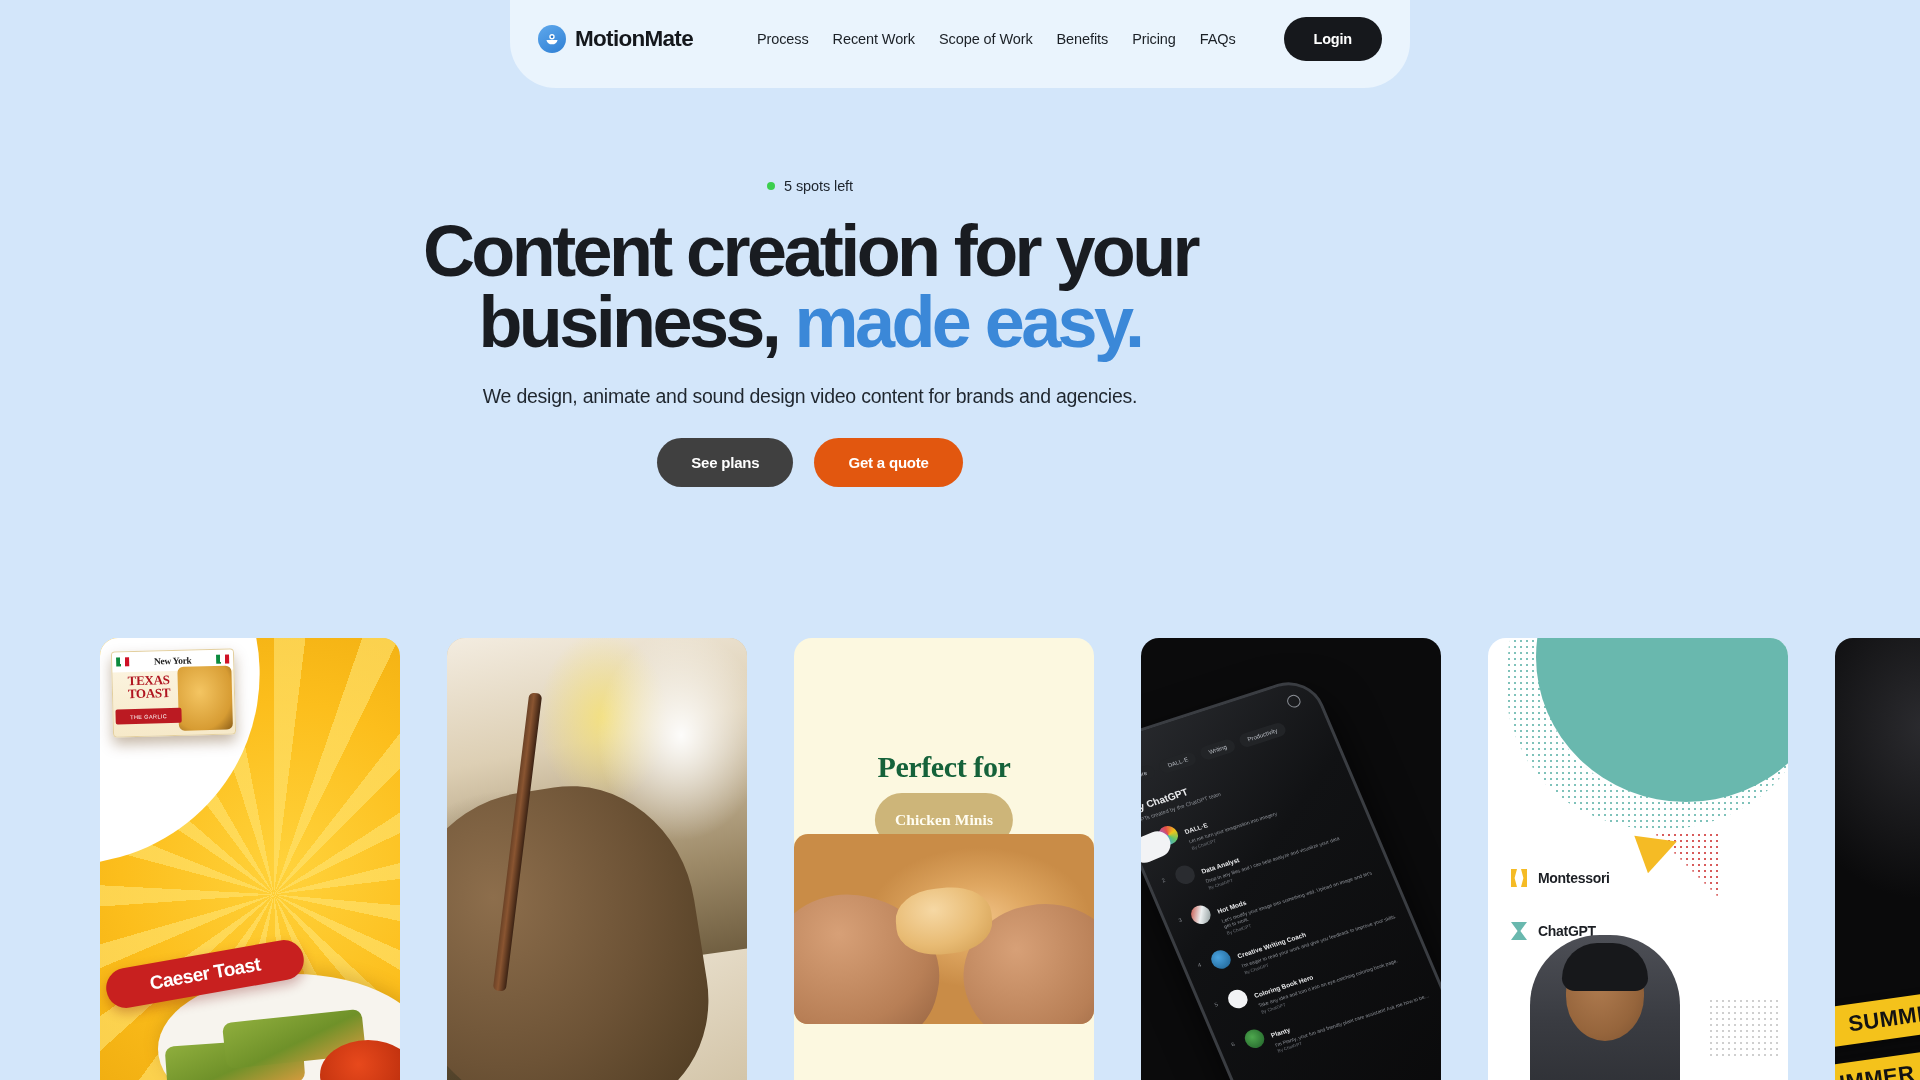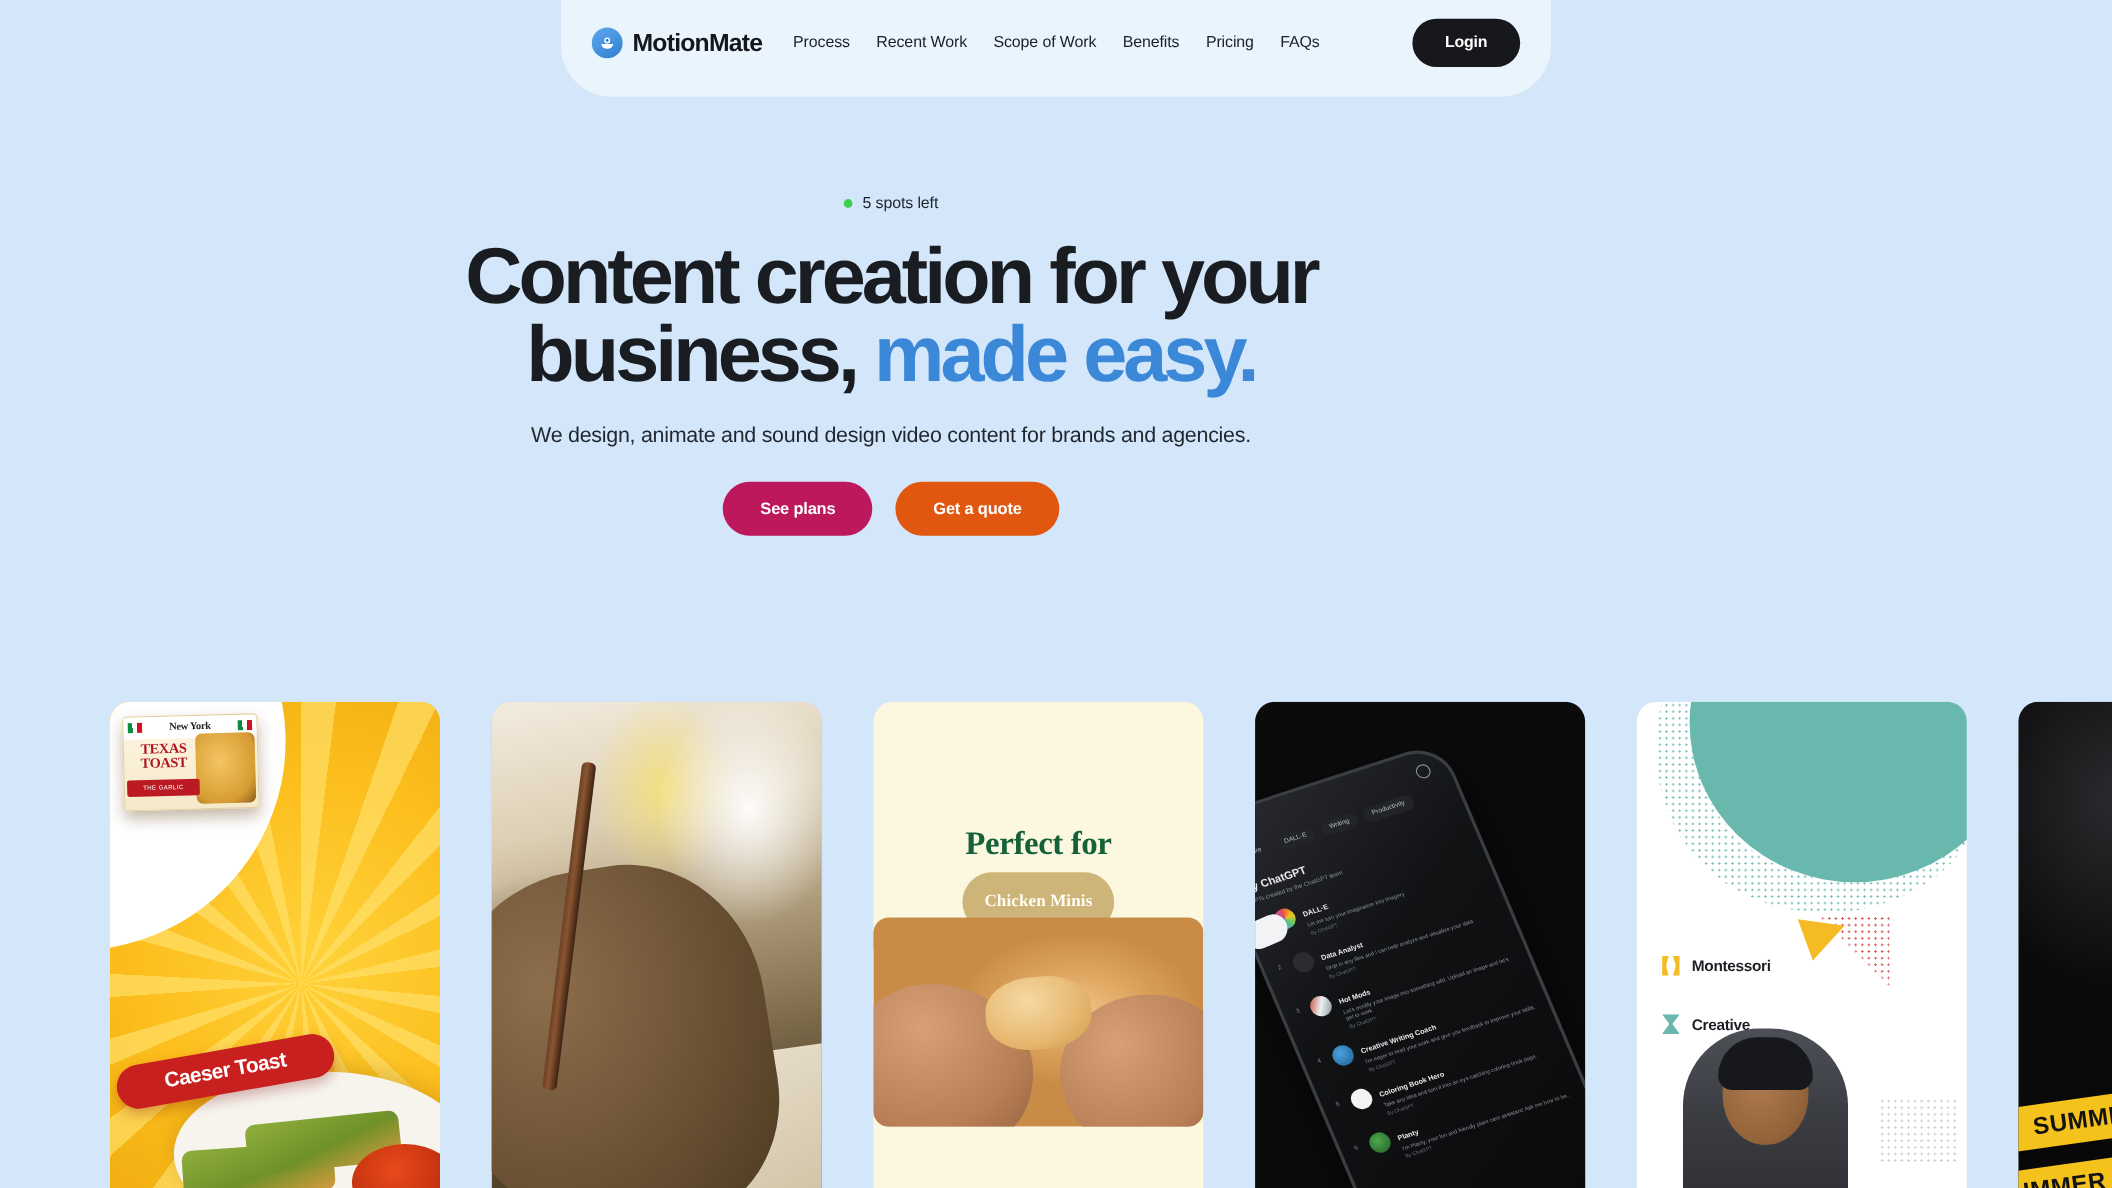--- a/index.html
+++ b/index.html
@@ -66,20 +66,21 @@
     letter-spacing: -0.7px;
     color: #14171c;
     white-space: nowrap;
   }
 
   .nav-links {
     display: flex;
     align-items: center;
     gap: 0;
     flex: 1 1 auto;
+    justify-content: center;
   }
 
   .nav-link {
     font-size: 14.5px;
     font-weight: 500;
     color: #1b2026;
     letter-spacing: -0.1px;
     white-space: nowrap;
     padding: 6px 12px;
     cursor: pointer;
@@ -157,21 +158,21 @@
     border: none;
     border-radius: 999px;
     font-family: inherit;
     font-size: 15px;
     font-weight: 700;
     letter-spacing: -0.2px;
     cursor: pointer;
     padding: 16px 34px;
     color: #ffffff;
   }
-  .btn-dark { background: #be185d; }
+  .btn-dark { background: #404040; }
   .btn-orange { background: #e2570f; }
 
   
   .gallery {
     position: absolute;
     top: 638px;
     left: 0;
     width: 1920px;
     height: 442px;
     display: flex;
@@ -723,21 +724,21 @@
       </span>
       <span class="row-lb">Montessori</span>
     </div>
 
     <div class="row r2">
       <span class="row-ic">
         <svg width="16" height="18" viewBox="0 0 16 18" aria-hidden="true">
           <path d="M0 0 H16 L9.4 9 L16 18 H0 L6.6 9 Z" fill="#69b8ae"></path>
         </svg>
       </span>
-      <span class="row-lb">Creative</span>
+      <span class="row-lb">ChatGPT</span>
     </div>
 
     <div class="kid">
       <div class="kid-face"></div>
       <div class="kid-hair"></div>
     </div>
     <div class="kid-dots"></div>
   </article>
 
   <article class="card c6">

